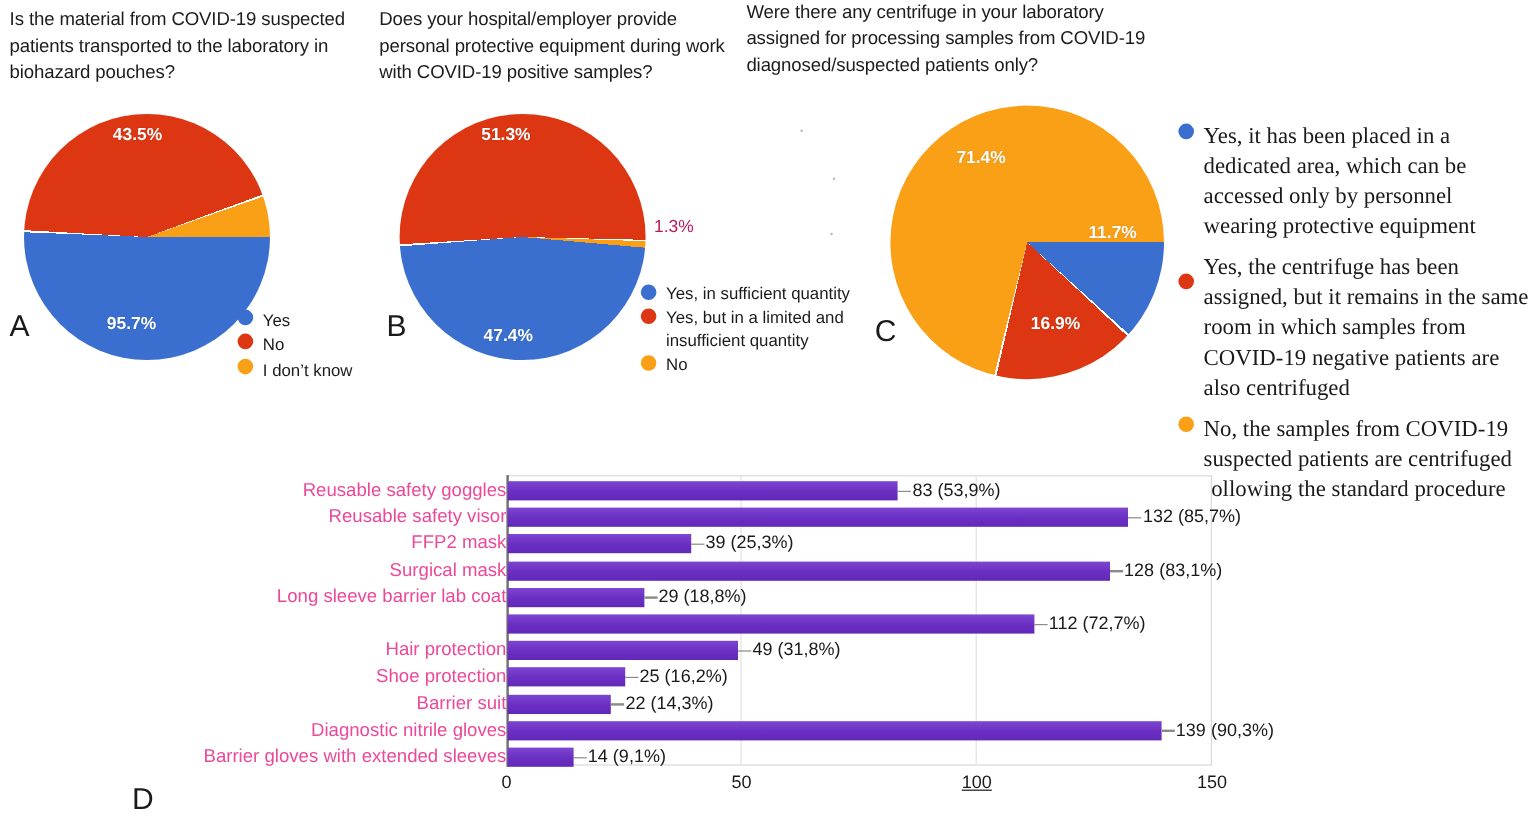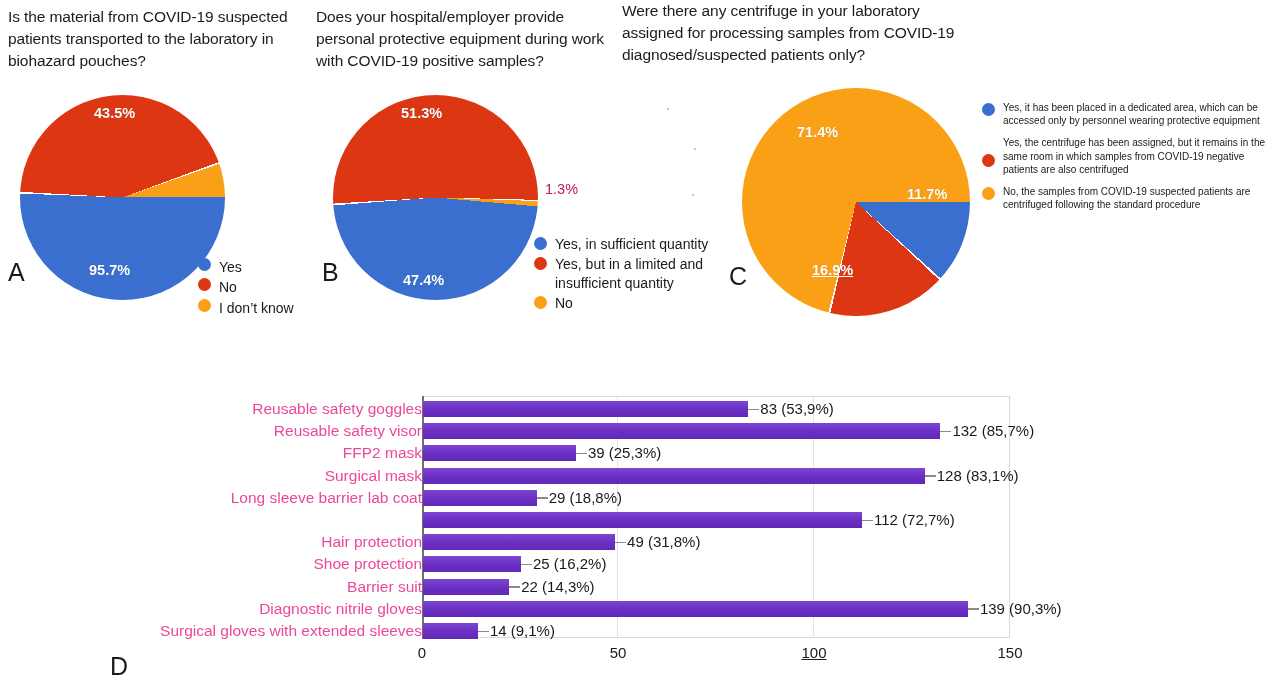--- a/index.html
+++ b/index.html
@@ -52,21 +52,21 @@
   .legend-row.sp { margin-bottom: 9px; }
   .swatch {
     width: 13px; height: 13px; border-radius: 50%;
     flex: 0 0 13px; margin-right: 8px;
   }
   .legend-text {
     font-size: 14px;
     line-height: 1.32;
     color: #1a1a1a;
   }
-  .legend.small .legend-text { font-size: 10px; }
+  .legend.small .legend-text { font-size: 19px; font-family: Liberation Serif, serif; }
   .legend-row .swatch.mid { margin-top: 18px; }
   .legend-row .swatch.top { margin-top: 2px; }
 
   
   #barchart { position: absolute; left: 0; top: 380px; width: 1280px; height: 300px; }
   #plot-frame {
     position: absolute;
     left: 422px; top: 16px;
     width: 588px; height: 242px;
     border: 1px solid #d9d9d9;
@@ -178,21 +178,21 @@
   <div class="panel-letter" style="left:729px; top:262px;">C</div>
 
   <div class="pie" style="left:742px; top:88px; width:228px; height:228px;
        background: conic-gradient(from 90deg,
           #3a6fd0 0deg 42.1deg,
           #ffffff 42.1deg 43.1deg,
           #dc3712 43.1deg 103.0deg,
           #ffffff 103.0deg 104.0deg,
           #f9a017 104.0deg 360deg);"></div>
   <div class="pie-label" style="left:907px; top:186px;">11.7%</div>
-  <div class="pie-label" style="left:812px; top:262px;text-decoration:underline;">16.9%</div>
+  <div class="pie-label" style="left:859px; top:262px;">16.9%</div>
   <div class="pie-label" style="left:797px; top:124px;">71.4%</div>
 
   <div class="legend small" style="left:982px; top:101px; width:294px;">
     <div class="legend-row sp">
       <span class="swatch top" style="background:#3a6fd0;"></span>
       <span class="legend-text">Yes, it has been placed in a dedicated area, which can be accessed only by personnel wearing protective equipment</span>
     </div>
     <div class="legend-row sp">
       <span class="swatch mid" style="background:#dc3712;"></span>
       <span class="legend-text">Yes, the centrifuge has been assigned, but it remains in the same room in which samples from COVID-19 negative patients are also centrifuged</span>
@@ -264,21 +264,21 @@
           <div class="bar-tick" style="left: 509.24px;"></div>
           <div class="bar-value" style="left: 521.24px;">22 (14,3%)</div>
         </div>
         <div class="bar-row" style="top: 217.8px;">
           <div class="cat-label">Diagnostic nitrile gloves</div>
           <div class="bar" style="width: 544.88px;"></div>
           <div class="bar-tick" style="left: 967.88px;"></div>
           <div class="bar-value" style="left: 979.88px;">139 (90,3%)</div>
         </div>
         <div class="bar-row" style="top: 240px;">
-          <div class="cat-label">Surgical gloves with extended sleeves</div>
+          <div class="cat-label">Barrier gloves with extended sleeves</div>
           <div class="bar" style="width: 54.88px;"></div>
           <div class="bar-tick" style="left: 477.88px;"></div>
           <div class="bar-value" style="left: 489.88px;">14 (9,1%)</div>
         </div>
       </div>
 
     <div id="xticks">
         <div class="xtick" style="left: 422px;">0</div>
         <div class="xtick" style="left: 618px;">50</div>
         <div class="xtick" style="left: 814px; text-decoration: underline;">100</div>

